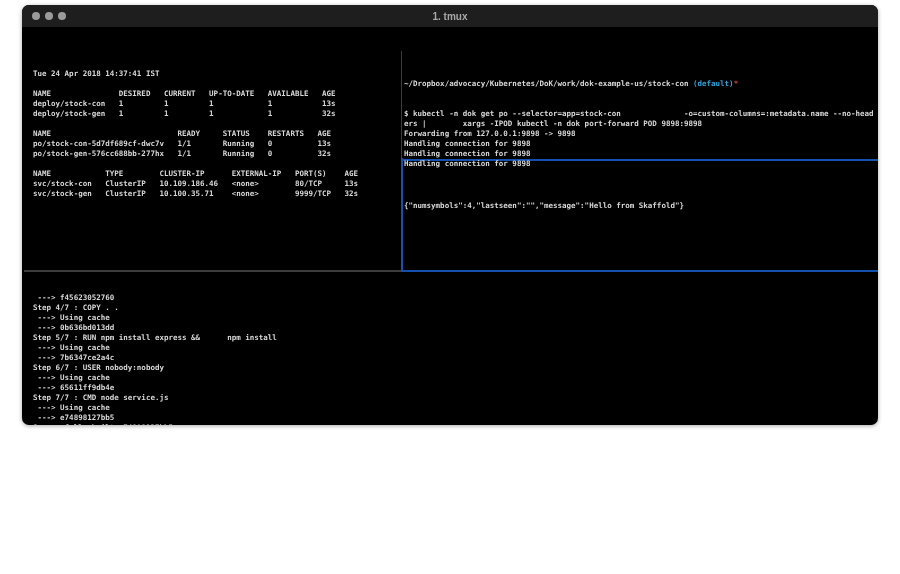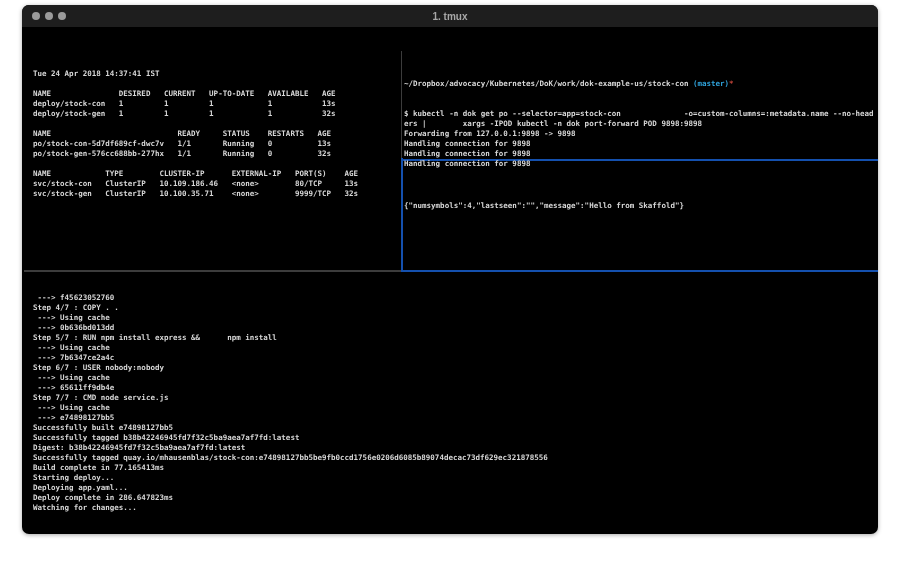--- a/index.html
+++ b/index.html
@@ -1,20 +1,20 @@
 <!DOCTYPE html>
 <html style="--blue: #1450ae; --cyan: #2fa3dc; --red: #c14338;"><head>
 <meta charset="utf-8">
 <style>
   * { margin:0; padding:0; box-sizing:border-box; }
   html,body { width:900px; height:574px; background:#ffffff; overflow:hidden; }
   body { position:relative; font-family:"DejaVu Sans Mono", monospace; }
 
   .window {
-    position:absolute; left:22px; top:5px; width:856px; height:529px;
+    position:absolute; left:22px; top:5px; width:856px; height:420px;
     background:#000; border-radius:7px; overflow:hidden;
     box-shadow:0 1px 4px rgba(0,0,0,.35);
   }
   .titlebar {
     position:absolute; top:0; left:0; right:0; height:23px;
     background:#1e1e1e; border-bottom:1px solid #000;
   }
   .lights { position:absolute; left:10px; top:7px; display:flex; gap:5px; }
   .light { width:8px; height:8px; border-radius:50%; background:#9b9b9b; }
   .titletext {
@@ -90,21 +90,21 @@
 svc/stock-gen   ClusterIP   10.100.35.71    &lt;none&gt;        9999/TCP   32s</pre>
     </div>
 
     <div class="divider vsplit-top"></div>
     <div class="divider vsplit-active"></div>
     <div class="divider hsplit-right"></div>
     <div class="divider hsplit-bot-l"></div>
     <div class="divider hsplit-bot-r"></div>
 
     <div class="pane pane-tr">
-      <div class="line"><span>~/Dropbox/advocacy/Kubernetes/DoK/work/dok-example-us/stock-con </span><span class="cyan">(master)</span><span class="red">*</span></div>
+      <div class="line"><span>~/Dropbox/advocacy/Kubernetes/DoK/work/dok-example-us/stock-con </span><span class="cyan">(default)</span><span class="red">*</span></div>
       <pre>$ kubectl -n dok get po --selector=app=stock-con              -o=custom-columns=:metadata.name --no-head
 ers |        xargs -IPOD kubectl -n dok port-forward POD 9898:9898
 Forwarding from 127.0.0.1:9898 -&gt; 9898
 Handling connection for 9898
 Handling connection for 9898
 Handling connection for 9898</pre>
     </div>
 
     <div class="pane pane-mr">
       <div class="line"></div>

